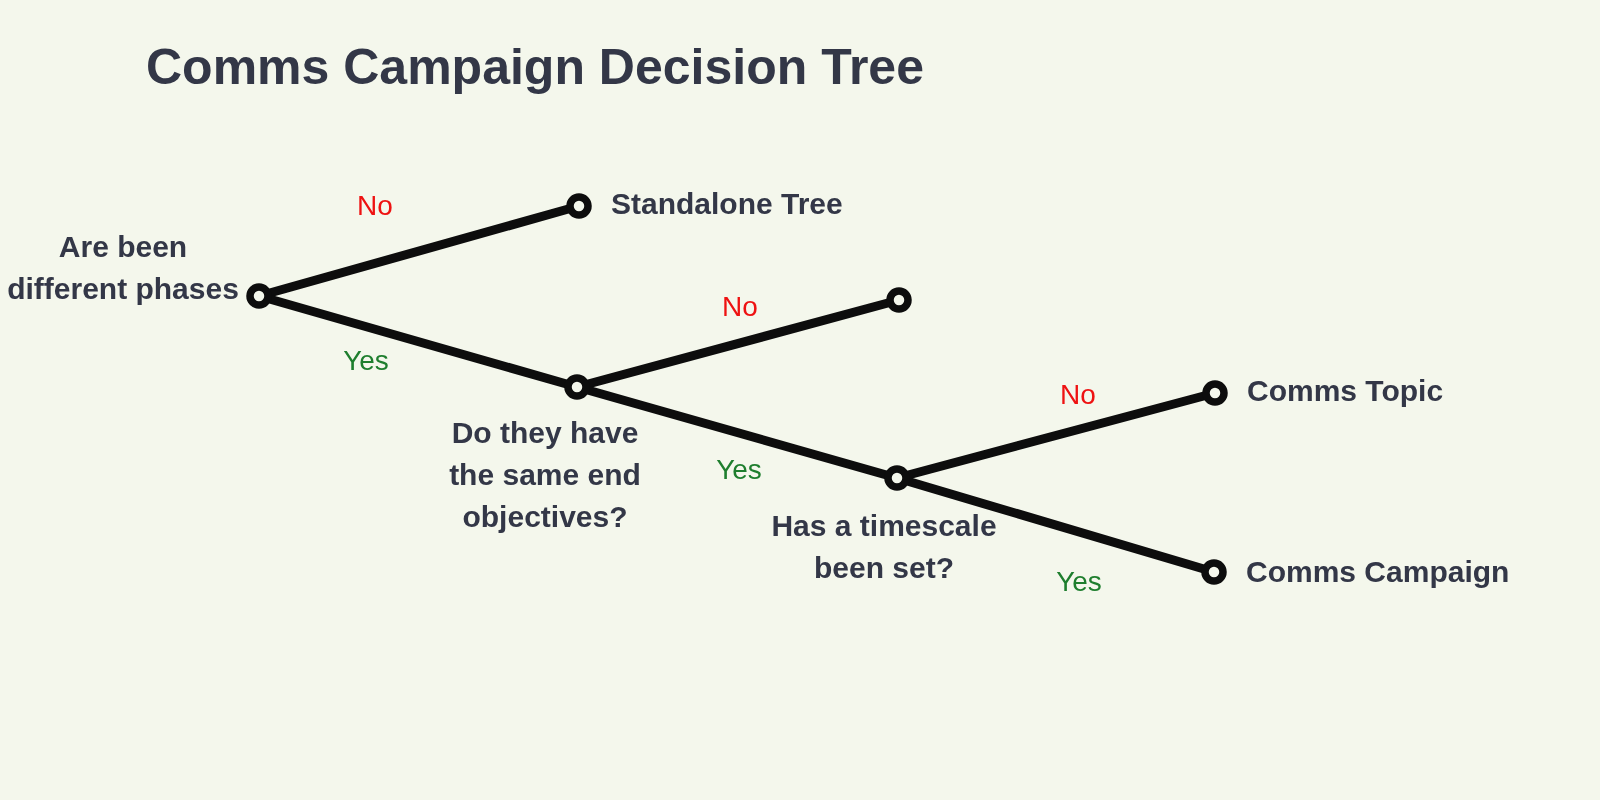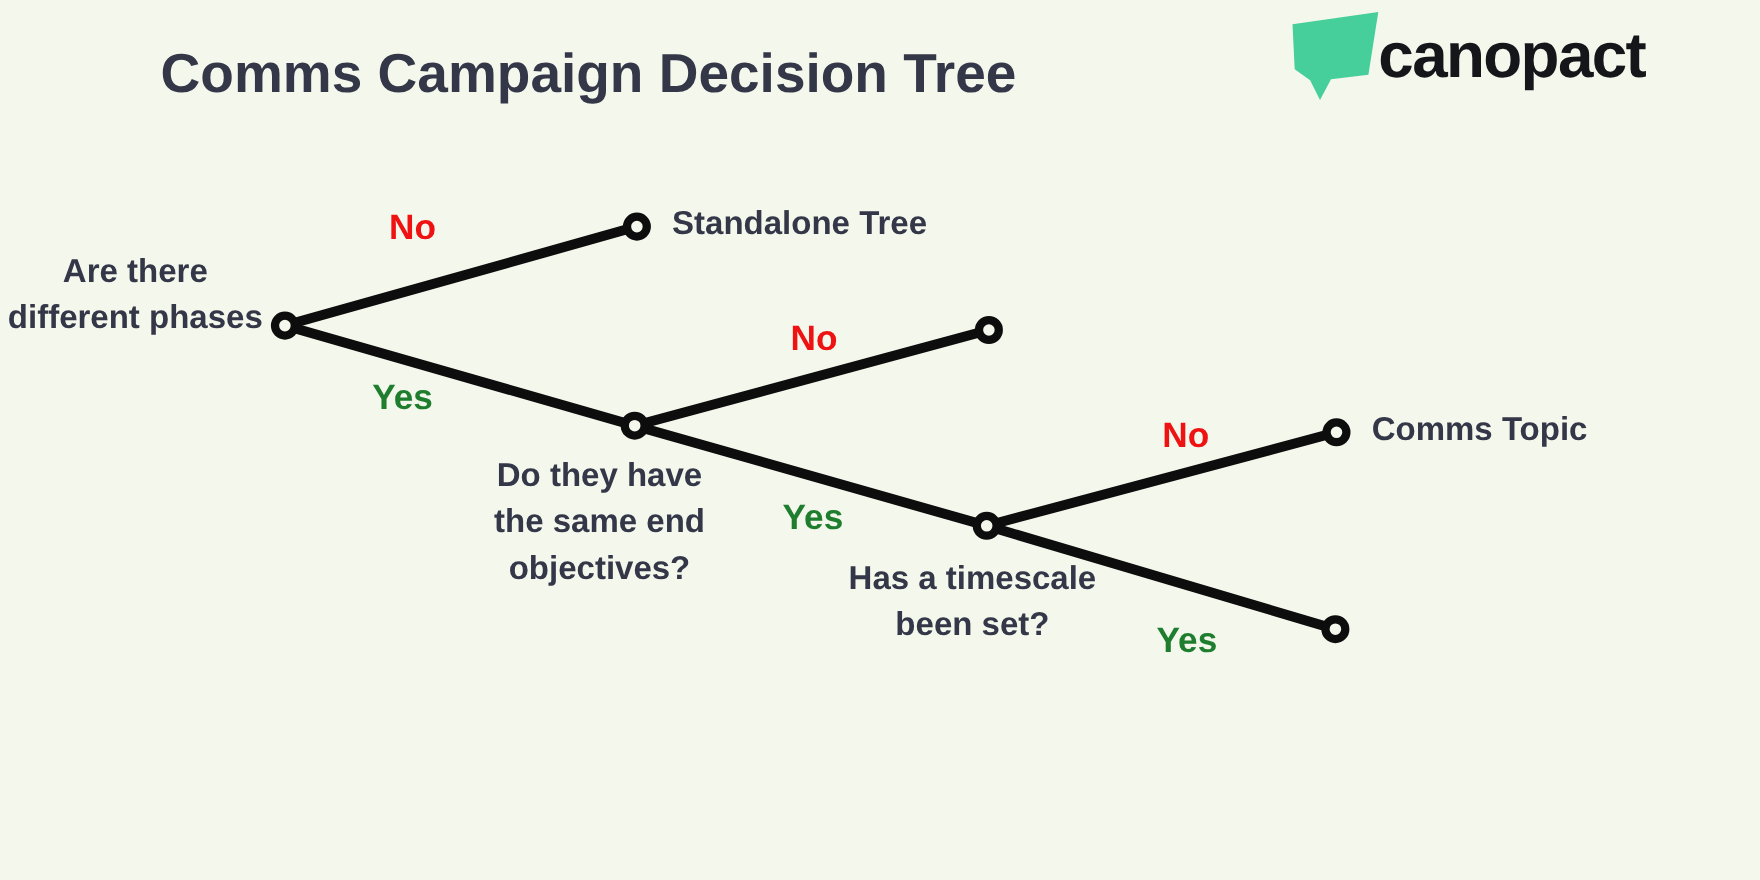--- a/index.html
+++ b/index.html
@@ -27,62 +27,56 @@
   svg.tree circle{fill:var(--bg);stroke:var(--line);stroke-width:7.5;}
   .logo polygon{fill:var(--brand_green);}
 
   .q{
     position:absolute;text-align:center;
     font-size:30px;font-weight:700;color:var(--text);line-height:42px;
   }
   .q span{display:block;}
   .lbl{
     position:absolute;width:120px;text-align:center;
-    font-size:32px;font-weight:700;line-height:42px;
+    font-size:28px;font-weight:400;line-height:42px;
   }
   .lbl.no{color:var(--no);}
   .lbl.yes{color:var(--yes);}
   .outcome{
     position:absolute;white-space:nowrap;
     font-size:30px;font-weight:700;color:var(--text);line-height:42px;
   }
 </style>
 </head>
 <body>
 
 <div class="canvas">
 
   <h1 class="title">Comms Campaign Decision Tree</h1>
 
-  <div class="logo">
-    <svg width="110" height="95" viewBox="1150 5 110 95">
-      <polygon points="1175,22 1253,11 1244,68 1210,72 1200,91 1191,73 1177,63"></polygon>
-    </svg>
-    <span class="brand">canopact</span>
-  </div>
 
   <svg class="tree" width="1600" height="800" viewBox="0 0 1600 800">
     <line x1="259" y1="296" x2="579" y2="206"></line>
     <line x1="259" y1="296" x2="577" y2="387"></line>
     <line x1="577" y1="387" x2="899" y2="300"></line>
     <line x1="577" y1="387" x2="897" y2="478"></line>
     <line x1="897" y1="478" x2="1215" y2="393"></line>
     <line x1="897" y1="478" x2="1214" y2="572"></line>
 
     <circle cx="259" cy="296" r="9"></circle>
     <circle cx="579" cy="206" r="9"></circle>
     <circle cx="577" cy="387" r="9"></circle>
     <circle cx="899" cy="300" r="9"></circle>
     <circle cx="897" cy="478" r="9"></circle>
     <circle cx="1215" cy="393" r="9"></circle>
     <circle cx="1214" cy="572" r="9"></circle>
   </svg>
 
   <div class="q" style="left:3px;top:226px;width:240px;">
-    <span>Are there</span>
+    <span>Are been</span>
     <span>different phases</span>
   </div>
 
   <div class="q" style="left:744px;top:505px;width:280px;">
     <span>Has a timescale</span>
     <span>been set?</span>
   </div>
 
   <div class="q" style="left:425px;top:412px;width:240px;">
     <span>Do they have</span>
@@ -92,14 +86,15 @@
 
   <div class="lbl no" style="left:315px;top:185px;">No</div>
   <div class="lbl yes" style="left:306px;top:340px;">Yes</div>
   <div class="lbl no" style="left:680px;top:286px;">No</div>
   <div class="lbl yes" style="left:679px;top:449px;">Yes</div>
   <div class="lbl no" style="left:1018px;top:374px;">No</div>
   <div class="lbl yes" style="left:1019px;top:561px;">Yes</div>
 
   <div class="outcome" style="left:611px;top:183px;">Standalone Tree</div>
   <div class="outcome" style="left:1247px;top:370px;">Comms Topic</div>
+  <div class="outcome" style="left:1246px;top:551px;">Comms Campaign</div>
 
 </div>
 
 </body></html>

